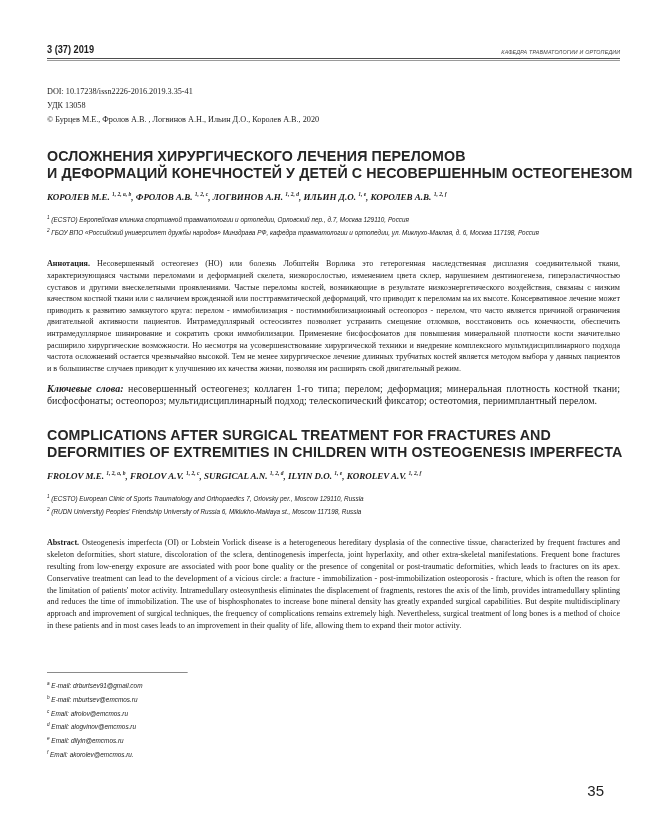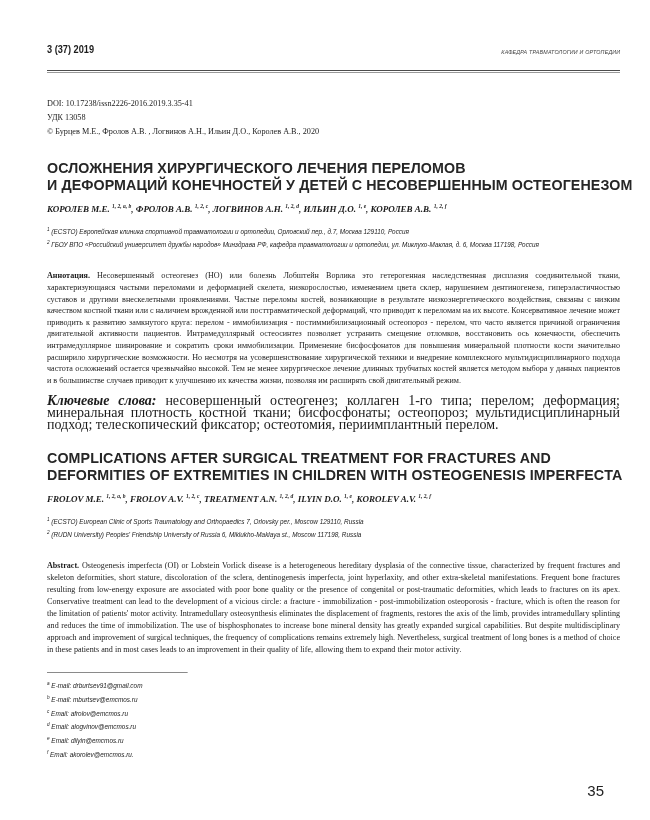--- a/index.html
+++ b/index.html
@@ -5,21 +5,21 @@
   html,body { margin:0; padding:0; }
   body {
     width:650px; height:820px; background:#ffffff; position:relative;
     font-family:"Liberation Serif", serif; color:#1c1c1c;
     overflow:hidden;
   }
   .content { position:absolute; left:47px; top:0; width:573px; }
 
   
   .header { margin-top:44px; display:flex; justify-content:space-between; align-items:flex-end;
-            padding-bottom:15px; border-bottom:1.5px solid #4d4d4d; }
+            padding-bottom:3px; border-bottom:1.5px solid #4d4d4d; }
   .header-sub { height:1px; background:#9a9a9a; margin-top:1px; }
   .issue { font-family:"Liberation Sans", sans-serif; font-weight:bold; font-size:10px;
            transform:scaleX(0.92); transform-origin:left bottom; white-space:nowrap; }
   .journal { font-family:"Liberation Sans", sans-serif; font-style:italic; font-size:5.8px;
              color:#3d3d3d; letter-spacing:0.2px; transform:scaleX(0.92); transform-origin:right bottom;
              white-space:nowrap; }
 
   
   .meta { margin-top:24px; font-size:8.2px; line-height:14px; }
   .meta .b { font-weight:normal; }
@@ -37,21 +37,21 @@
   
   .affil, .footnotes { font-family:"Liberation Sans", sans-serif; font-style:italic;
            font-size:6.6px; line-height:11px; color:#222;
            transform:scaleX(0.97); transform-origin:left top; }
   .affil { margin-top:10px; }
   .affil sup, .footnotes sup { font-size:4.8px; font-style:italic; }
 
   
   .abstract { margin-top:20px; font-size:8.1px; line-height:11.6px; text-align:justify; }
   .abstract .lead { font-weight:bold; }
-  .keywords { margin-top:9px; font-size:14px; line-height:11.6px; text-align:justify; }
+  .keywords { margin-top:9px; font-size:10px; line-height:11.6px; text-align:justify; }
   .keywords .lead { font-weight:bold; font-style:italic; }
   .en-block { line-height:11.9px; }
 
   
   .footnotes { position:absolute; left:47px; top:672px; line-height:11.6px; }
   .fn-rule { width:145px; height:1px; background:#8a8a8a; margin-bottom:5px; }
 
   
   .pagenum { position:absolute; right:46px; top:782px; font-family:"Liberation Sans", sans-serif;
              font-weight:normal; font-size:15px; color:#222; }
@@ -94,21 +94,21 @@
   <div class="keywords">
     <span class="lead">Ключевые слова:</span><span> несовершенный остеогенез; коллаген 1-го типа; перелом; деформация; минеральная плотность костной ткани; бисфосфонаты; остеопороз; мультидисциплинарный подход; телескопический фиксатор; остеотомия, периимплантный перелом.</span>
   </div>
 
   <div class="title" style="margin-top:19px;">
     <div>COMPLICATIONS AFTER SURGICAL TREATMENT FOR FRACTURES AND</div>
     <div>DEFORMITIES OF EXTREMITIES IN CHILDREN WITH OSTEOGENESIS IMPERFECTA</div>
   </div>
 
   <div class="authors">
-    <span><span>FROLOV M.E. </span><sup>1, 2, a, b</sup><span>, </span></span><span><span>FROLOV A.V. </span><sup>1, 2, c</sup><span>, </span></span><span><span>TREATMENT A.N. </span><sup>1, 2, d</sup><span>, </span></span><span><span>ILYIN D.O. </span><sup>1, e</sup><span>, </span></span><span><span>KOROLEV A.V. </span><sup>1, 2, f</sup><span></span></span>
+    <span><span>FROLOV M.E. </span><sup>1, 2, a, b</sup><span>, </span></span><span><span>FROLOV A.V. </span><sup>1, 2, c</sup><span>, </span></span><span><span>SURGICAL A.N. </span><sup>1, 2, d</sup><span>, </span></span><span><span>ILYIN D.O. </span><sup>1, e</sup><span>, </span></span><span><span>KOROLEV A.V. </span><sup>1, 2, f</sup><span></span></span>
   </div>
 
   <div class="affil">
     <div><sup>1</sup><span> (ECSTO) European Clinic of Sports Traumatology and Orthopaedics 7, Orlovsky per., Moscow 129110, Russia</span></div>
     <div><sup>2</sup><span> (RUDN University) Peoples' Friendship University of Russia 6, Miklukho-Maklaya st., Moscow 117198, Russia</span></div>
   </div>
 
   <div class="abstract en-block">
     <span class="lead">Abstract.</span><span> Osteogenesis imperfecta (OI) or Lobstein Vorlick disease is a heterogeneous hereditary dysplasia of the connective tissue, characterized by frequent fractures and skeleton deformities, short stature, discoloration of the sclera, dentinogenesis imperfecta, joint hyperlaxity, and other extra-skeletal manifestations. Frequent bone fractures resulting from low-energy exposure are associated with poor bone quality or the presence of congenital or post-traumatic deformities, which leads to fractures on its apex. Conservative treatment can lead to the development of a vicious circle: a fracture - immobilization - post-immobilization osteoporosis - fracture, which is often the reason for the limitation of patients' motor activity. Intramedullary osteosynthesis eliminates the displacement of fragments, restores the axis of the limb, provides intramedullary splinting and reduces the time of immobilization. The use of  bisphosphonates to increase bone mineral density has greatly expanded surgical capabilities. But despite multidisciplinary approach and improvement of surgical techniques, the frequency of complications remains extremely high. Nevertheless, surgical treatment of long bones is a method of choice in these patients and in most cases leads to an improvement in their quality of life, allowing them to expand their motor activity.</span>
   </div>

